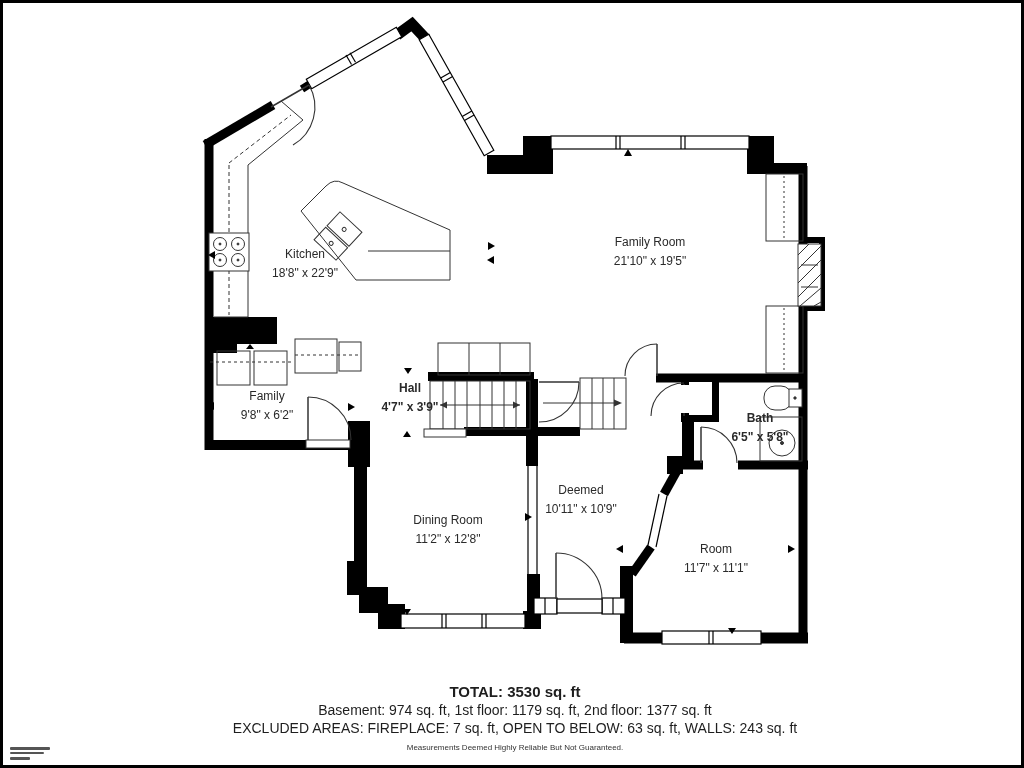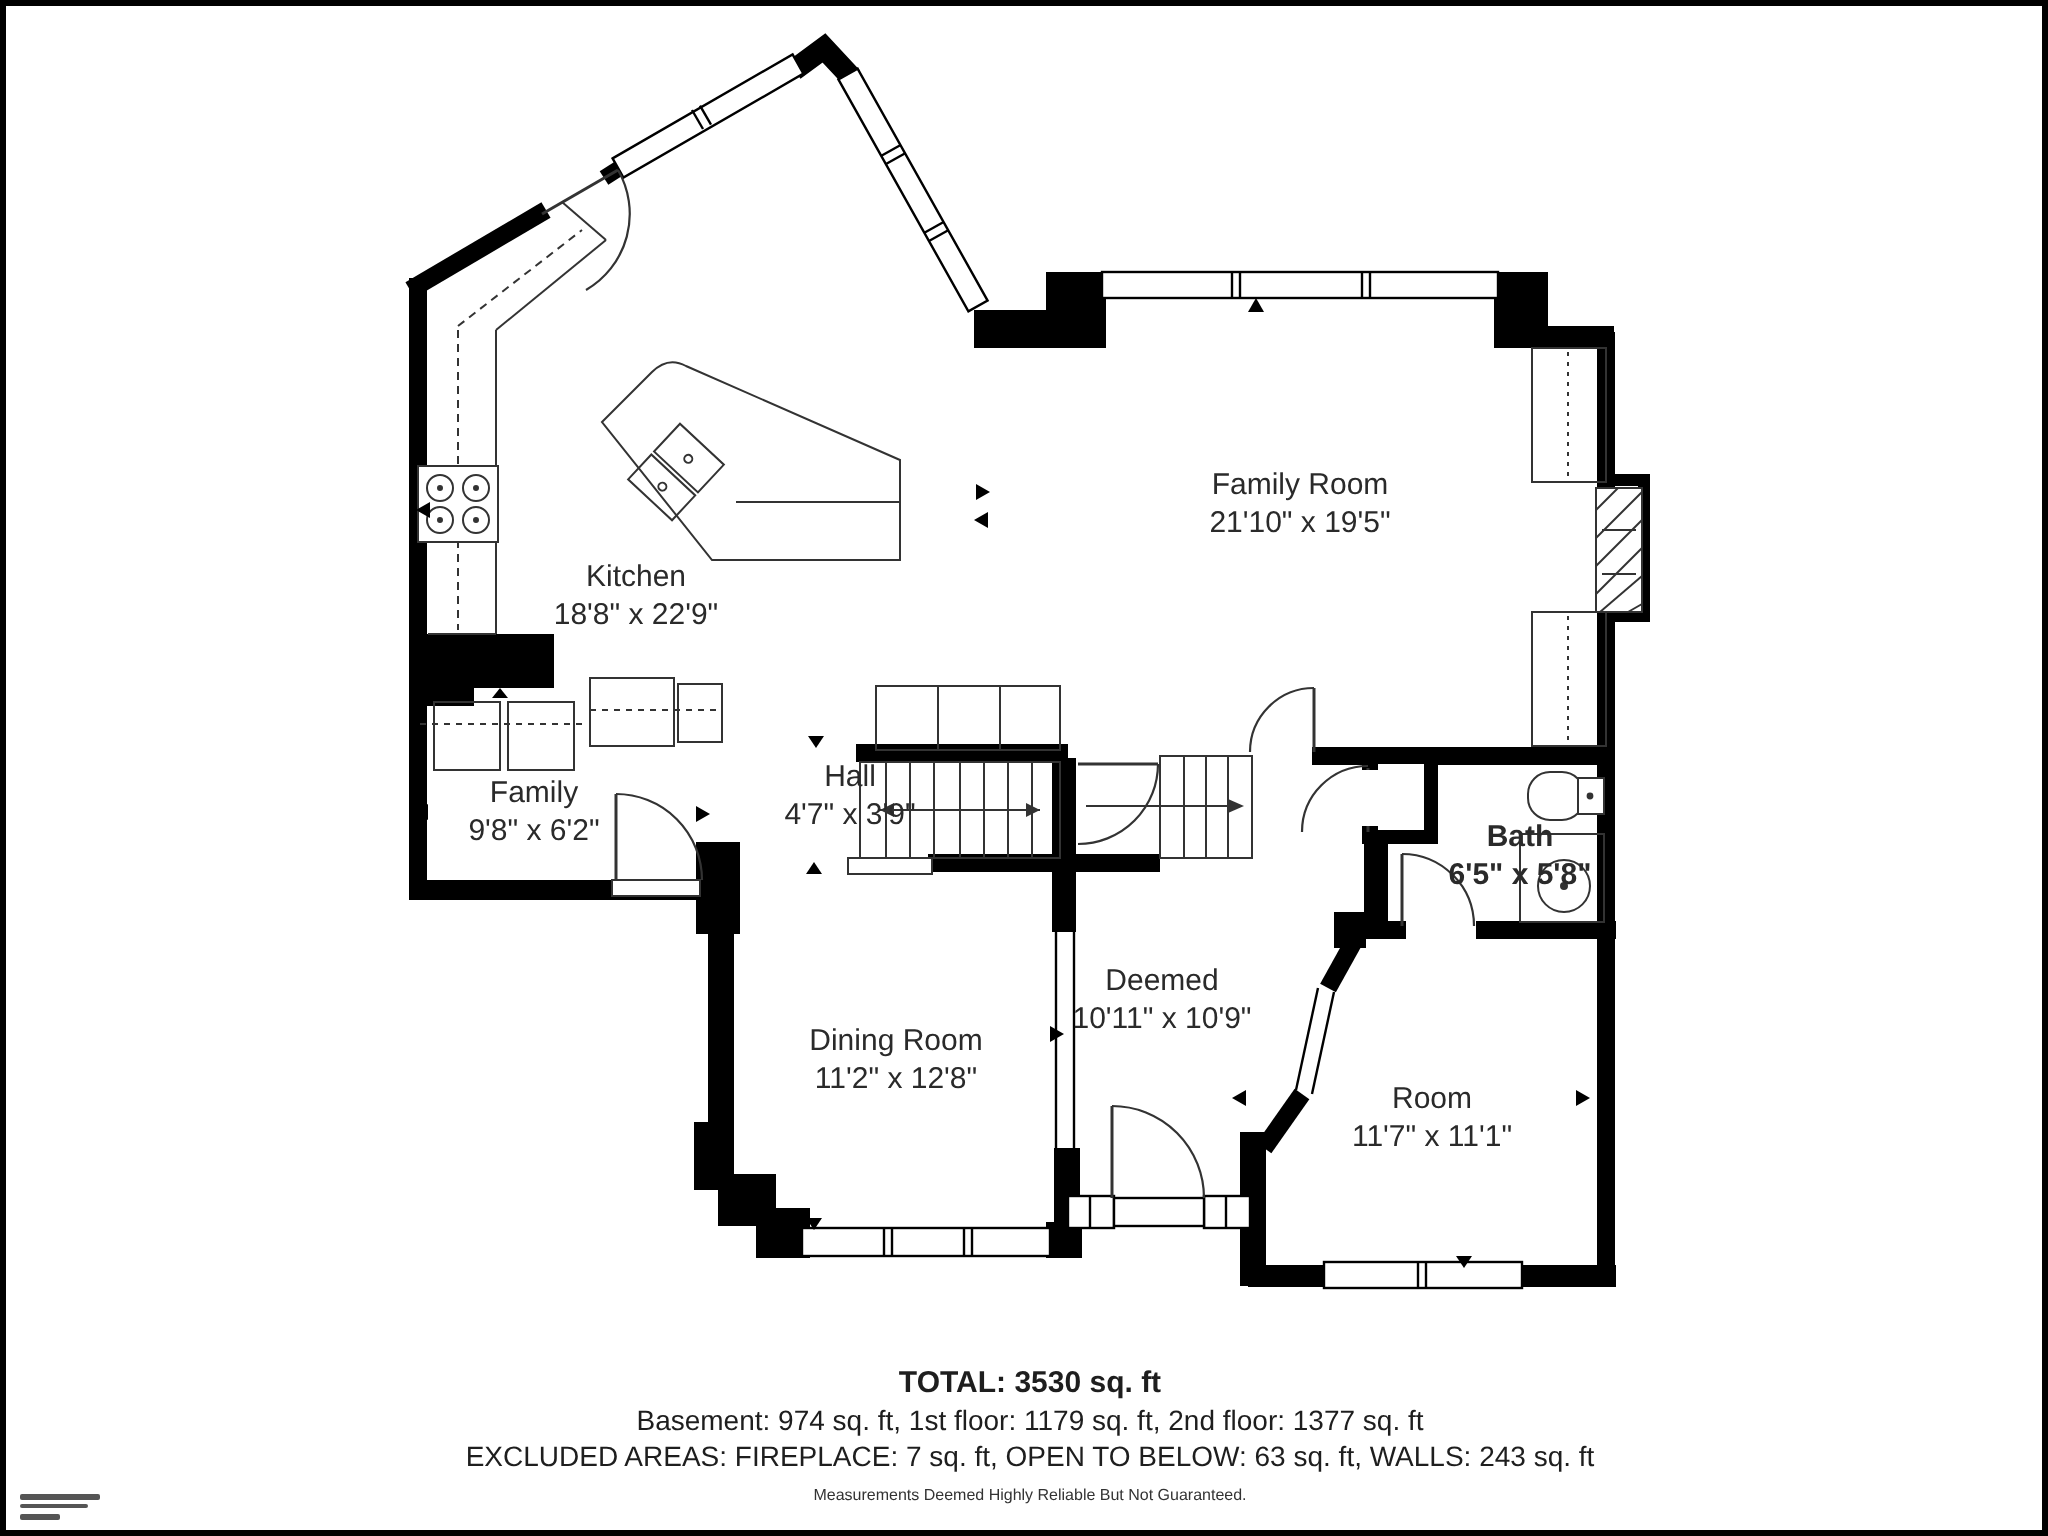--- a/index.html
+++ b/index.html
@@ -1,19 +1,19 @@
 <!DOCTYPE html>
 <html><head>
 <meta charset="utf-8">
 <style>
   html,body{margin:0;padding:0;width:1024px;height:768px;background:#fff;overflow:hidden;}
   body{font-family:"Liberation Sans","DejaVu Sans",sans-serif;color:#222;}
   .page{position:relative;width:1024px;height:768px;background:#fff;box-sizing:border-box;border:3px solid #000;}
   svg.plan{position:absolute;left:0;top:0;}
-  .room-label{position:absolute;transform:translateX(-50%);text-align:center;font-size:15px;line-height:19px;color:#2a2a2a;white-space:nowrap;}
+  .room-label{position:absolute;transform:translateX(-50%);text-align:center;font-size:12px;line-height:19px;color:#2a2a2a;white-space:nowrap;}
   .summary{position:absolute;left:0;top:680px;width:1024px;text-align:center;color:#1e1e1e;}
   .summary .total{font-size:15px;font-weight:bold;line-height:18px;}
   .summary .floors{font-size:14px;line-height:18px;}
   .summary .excluded{font-size:14px;line-height:18px;}
   .summary .disclaimer{font-size:8px;line-height:14px;margin-top:4px;color:#333;}
   .fine-print{position:absolute;left:7px;top:744px;width:46px;}
   .fine-print .fp{background:#555;height:2.5px;margin-bottom:2px;border-radius:1px;}
   .fp1{width:40px;} .fp2{width:34px;} .fp3{width:20px;margin-top:3px;}
 </style>
 </head>
@@ -277,33 +277,33 @@
     <polygon points="352,404 345,400 345,408"></polygon>
     <polygon points="243,346 251,346 247,341"></polygon>
     <polygon points="400,606 408,606 404,612"></polygon>
     <polygon points="725,625 733,625 729,631"></polygon>
     <polygon points="529,514 522,510 522,518"></polygon>
     <polygon points="613,546 620,542 620,550"></polygon>
     <polygon points="792,546 785,542 785,550"></polygon>
   </g>
 </svg>
 
-  <div class="room-label" style="left:302px;top:276px;margin-left:13px;">
+  <div class="room-label" style="left:302px;top:242px;">
     <div>Kitchen</div>
     <div>18'8" x 22'9"</div>
   </div>
   <div class="room-label" style="left:647px;top:230px;">
     <div>Family Room</div>
     <div>21'10" x 19'5"</div>
   </div>
   <div class="room-label" style="left:264px;top:384px;">
     <div>Family</div>
     <div>9'8" x 6'2"</div>
   </div>
-  <div class="room-label" style="left:422px;top:376px;">
+  <div class="room-label" style="left:407px;top:376px;font-weight:bold;">
     <div>Hall</div>
     <div>4'7" x 3'9"</div>
   </div>
   <div class="room-label" style="left:757px;top:406px;font-weight:bold;">
     <div>Bath</div>
     <div>6'5" x 5'8"</div>
   </div>
   <div class="room-label" style="left:445px;top:508px;">
     <div>Dining Room</div>
     <div>11'2" x 12'8"</div>

